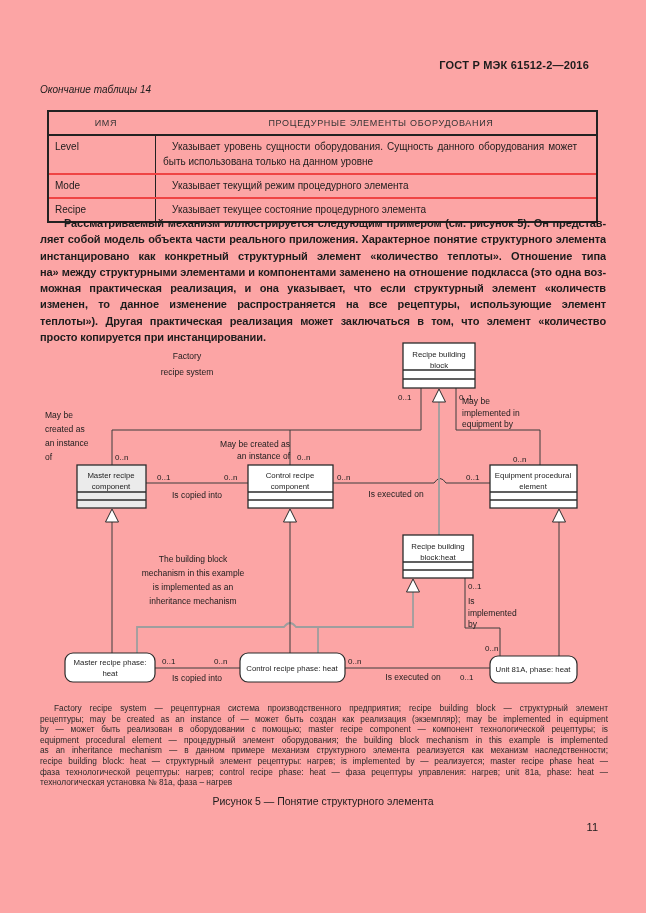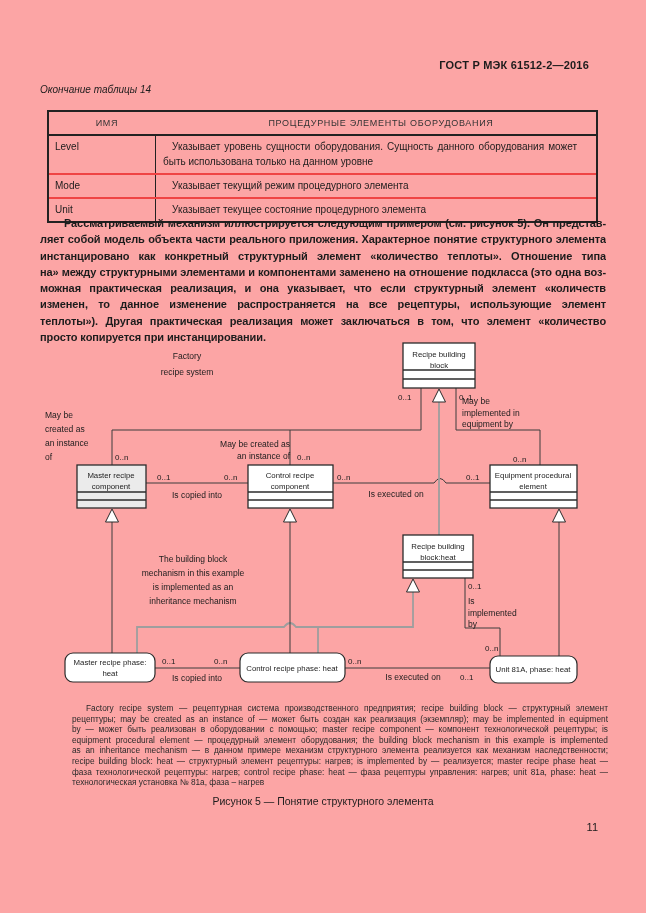--- a/index.html
+++ b/index.html
@@ -6,39 +6,39 @@
   .page{position:relative;width:646px;height:913px;background:#fca5a5;margin:0 auto;
         font-family:"Liberation Sans",sans-serif;color:#1c1c1c;overflow:hidden;}
   .gost-header{position:absolute;top:59px;right:57px;font-size:11px;font-weight:bold;letter-spacing:.2px;}
   .continuation{position:absolute;top:84px;left:40px;font-size:10px;font-style:italic;}
 
   
   .spec-table{position:absolute;left:47px;top:110px;width:551px;border:2px solid #222;box-sizing:border-box;}
   .thead{display:flex;border-bottom:2px solid #222;}
   .th{display:flex;align-items:center;justify-content:center;text-align:center;
       font-size:9px;letter-spacing:.7px;padding:6px 4px;box-sizing:border-box;color:#333;}
-  .col-name{width:117px;flex:none;border-right:1px solid #fca5a5;box-sizing:border-box;}
+  .col-name{width:117px;flex:none;border-right:3px solid #fca5a5;box-sizing:border-box;}
   .col-desc{flex:1;}
   .trow{display:flex;border-bottom:2px solid #ef4444;}
   .trow:last-child{border-bottom:none;}
   .td-name{width:107px;flex:none;border-right:1px solid #222;box-sizing:border-box;
            font-size:10px;padding:5px 6px;}
   .td-desc{flex:1;font-size:10px;line-height:15px;padding:3px 19px 4px 7px;
            text-align:justify;text-indent:9px;box-sizing:border-box;}
 
   
   .para{position:absolute;left:40px;top:215px;width:566px;font-size:11px;line-height:16.3px;
         letter-spacing:-0.1px;}
   .jline{text-align:justify;text-align-last:justify;height:16.3px;overflow:hidden;font-weight:bold;}
   .jline.first{text-indent:24px;}
   .jline.last{text-align-last:left;}
 
   
   .fig-notes{position:absolute;left:40px;top:703px;width:568px;font-size:8.3px;line-height:10.6px;color:#2a2a2a;}
-  .nline{text-align:justify;text-align-last:justify;height:10.6px;overflow:hidden;margin-left:32px;}
+  .nline{text-align:justify;text-align-last:justify;height:10.6px;overflow:hidden;}
   .nline.first{text-indent:14px;}
   .nline.last{text-align-last:left;}
   .fig-caption{position:absolute;left:0;top:795px;width:646px;text-align:center;font-size:10.5px;}
   .page-num{position:absolute;top:821px;right:48px;font-size:11px;}
 
   
   .diagram{position:absolute;left:0;top:338px;}
   .cls{fill:#ffffff;stroke:#2b2b2b;stroke-width:1.3;}
   .cls.shaded{fill:#ebebeb;}
   .inst{fill:#ffffff;stroke:#2b2b2b;stroke-width:1.2;}
@@ -67,21 +67,21 @@
     </div>
     <div class="trow">
       <div class="td-name">Level</div>
       <div class="td-desc">Указывает уровень сущности оборудования. Сущность данного оборудования может быть использована только на данном уровне</div>
     </div>
     <div class="trow">
       <div class="td-name">Mode</div>
       <div class="td-desc">Указывает текущий режим процедурного элемента</div>
     </div>
     <div class="trow">
-      <div class="td-name">Unit</div>
+      <div class="td-name">Recipe</div>
       <div class="td-desc">Указывает текущее состояние процедурного элемента</div>
     </div>
   </div>
 
   <div class="para">
     <div class="jline first">Рассматриваемый механизм иллюстрируется следующим примером (см. рисунок 5). Он представ-</div>
     <div class="jline">ляет собой модель объекта части реального приложения. Характерное понятие структурного элемента</div>
     <div class="jline">инстанцировано как конкретный структурный элемент «количество теплоты». Отношение типа «основан</div>
     <div class="jline">на» между структурными элементами и компонентами заменено на отношение подкласса (это одна воз-</div>
     <div class="jline">можная практическая реализация, и она указывает, что если структурный элемент «количеств теплоты»</div>

